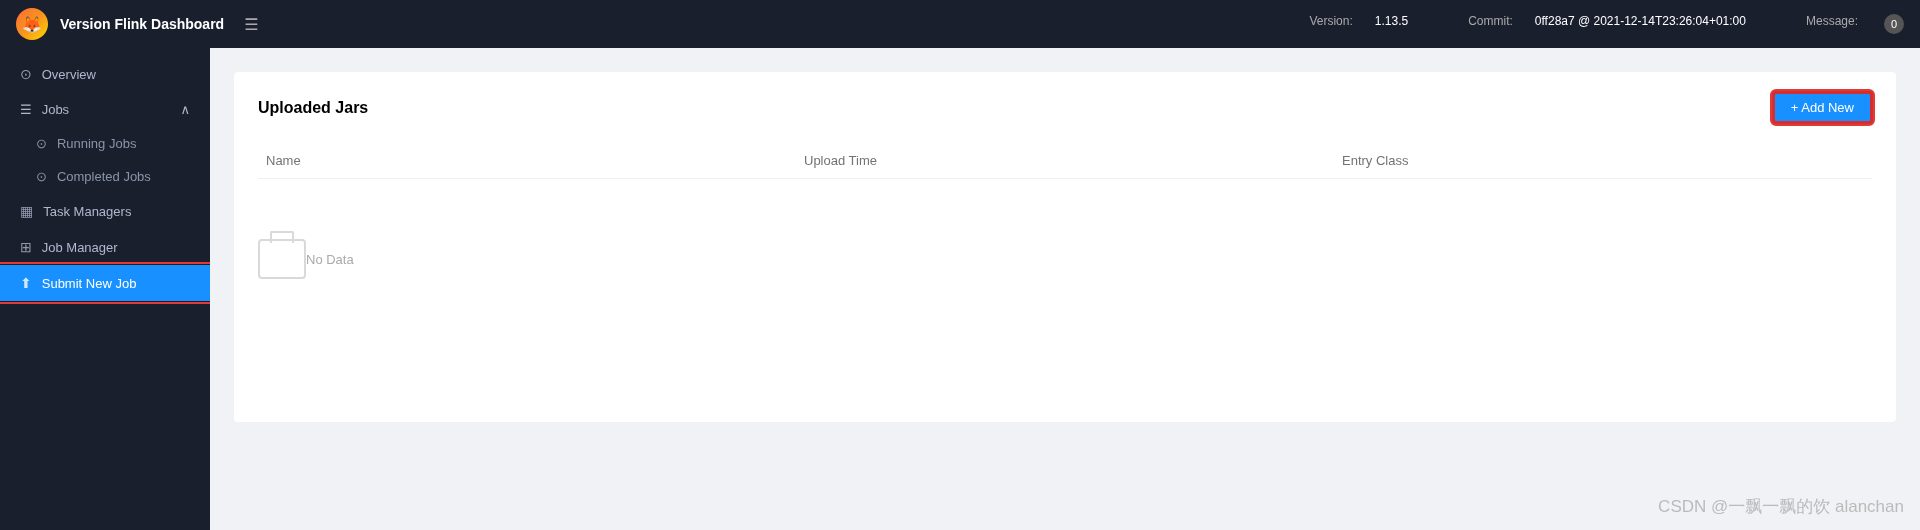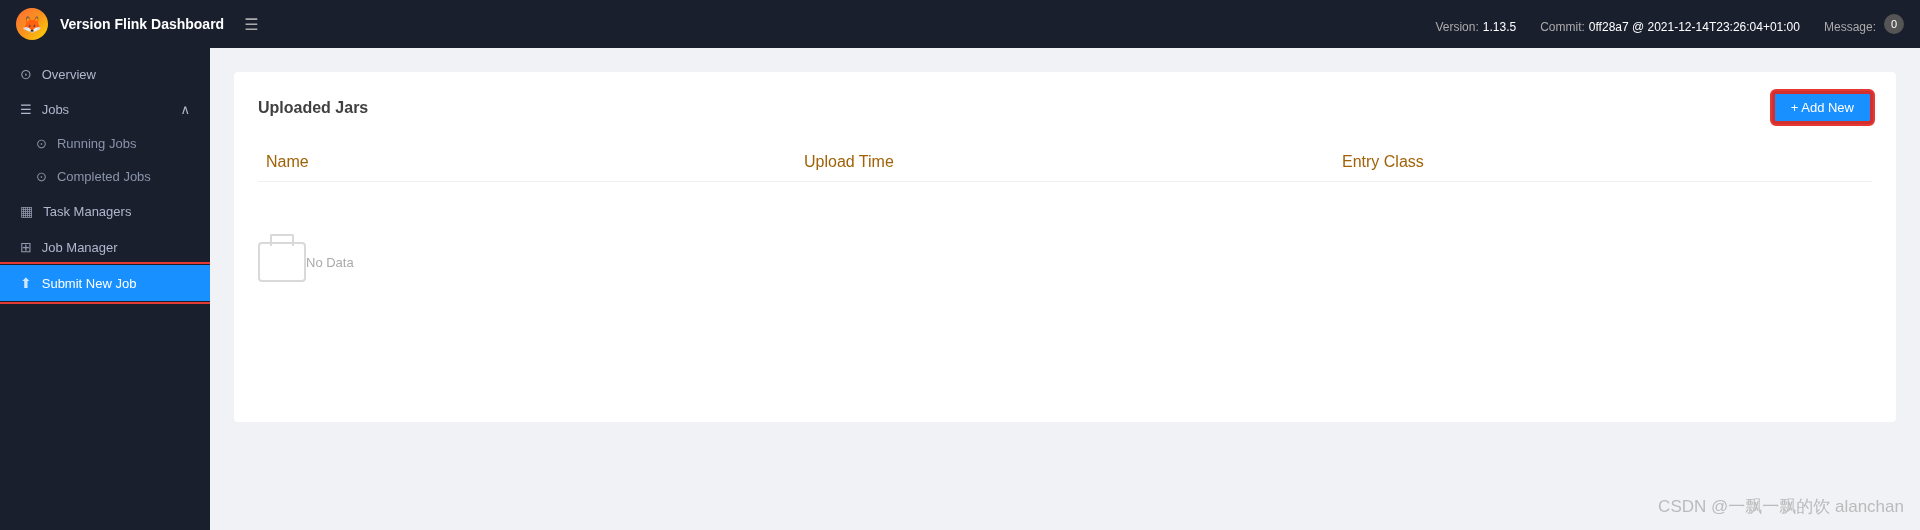--- a/index.html
+++ b/index.html
@@ -36,22 +36,22 @@
       font-weight: 600;
     }
     .header-menu-icon {
       color: #aaa;
       font-size: 16px;
       cursor: pointer;
       padding: 4px 8px;
     }
     .header-right {
       display: flex;
-      align-items: flex-end;
-      gap: 4px;
+      align-items: flex-start;
+      gap: 22px;
       font-size: 12px;
       color: #ccc;
     }
     .header-right .label { color: #aaa; }
     .header-right .value { color: #fff; }
     .header-right .sep { color: #555; margin: 0 8px; }
     .message-badge {
       background: #555;
       color: #fff;
       border-radius: 50%;
@@ -135,21 +135,21 @@
     }
     .card-header {
       display: flex;
       align-items: center;
       justify-content: space-between;
       margin-bottom: 20px;
     }
     .card-title {
       font-size: 16px;
       font-weight: 600;
-      color: #404040;
+      color: #000000;
       text-align: center;
     }
     .add-new-btn {
       background: #1890ff;
       color: #fff;
       border: 2px solid #d32f2f;
       border-radius: 3px;
       padding: 6px 16px;
       font-size: 13px;
       cursor: pointer;
@@ -159,22 +159,22 @@
       box-shadow: 0 0 0 2px #d32f2f;
       outline: 2px solid #d32f2f;
     }
 
     
     .table-header {
       display: grid;
       grid-template-columns: 2fr 2fr 2fr;
       padding: 10px 0;
       border-bottom: 1px solid #f0f0f0;
-      font-size: 16px;
-      color: #a16207;
+      font-size: 13px;
+      color: #737373;
       font-weight: 500;
     }
     .table-header .col { padding: 0 8px; }
 
     
     .no-data {
       display: flex;
       flex-direction: row;
       align-items: center;
       padding: 60px 0;

